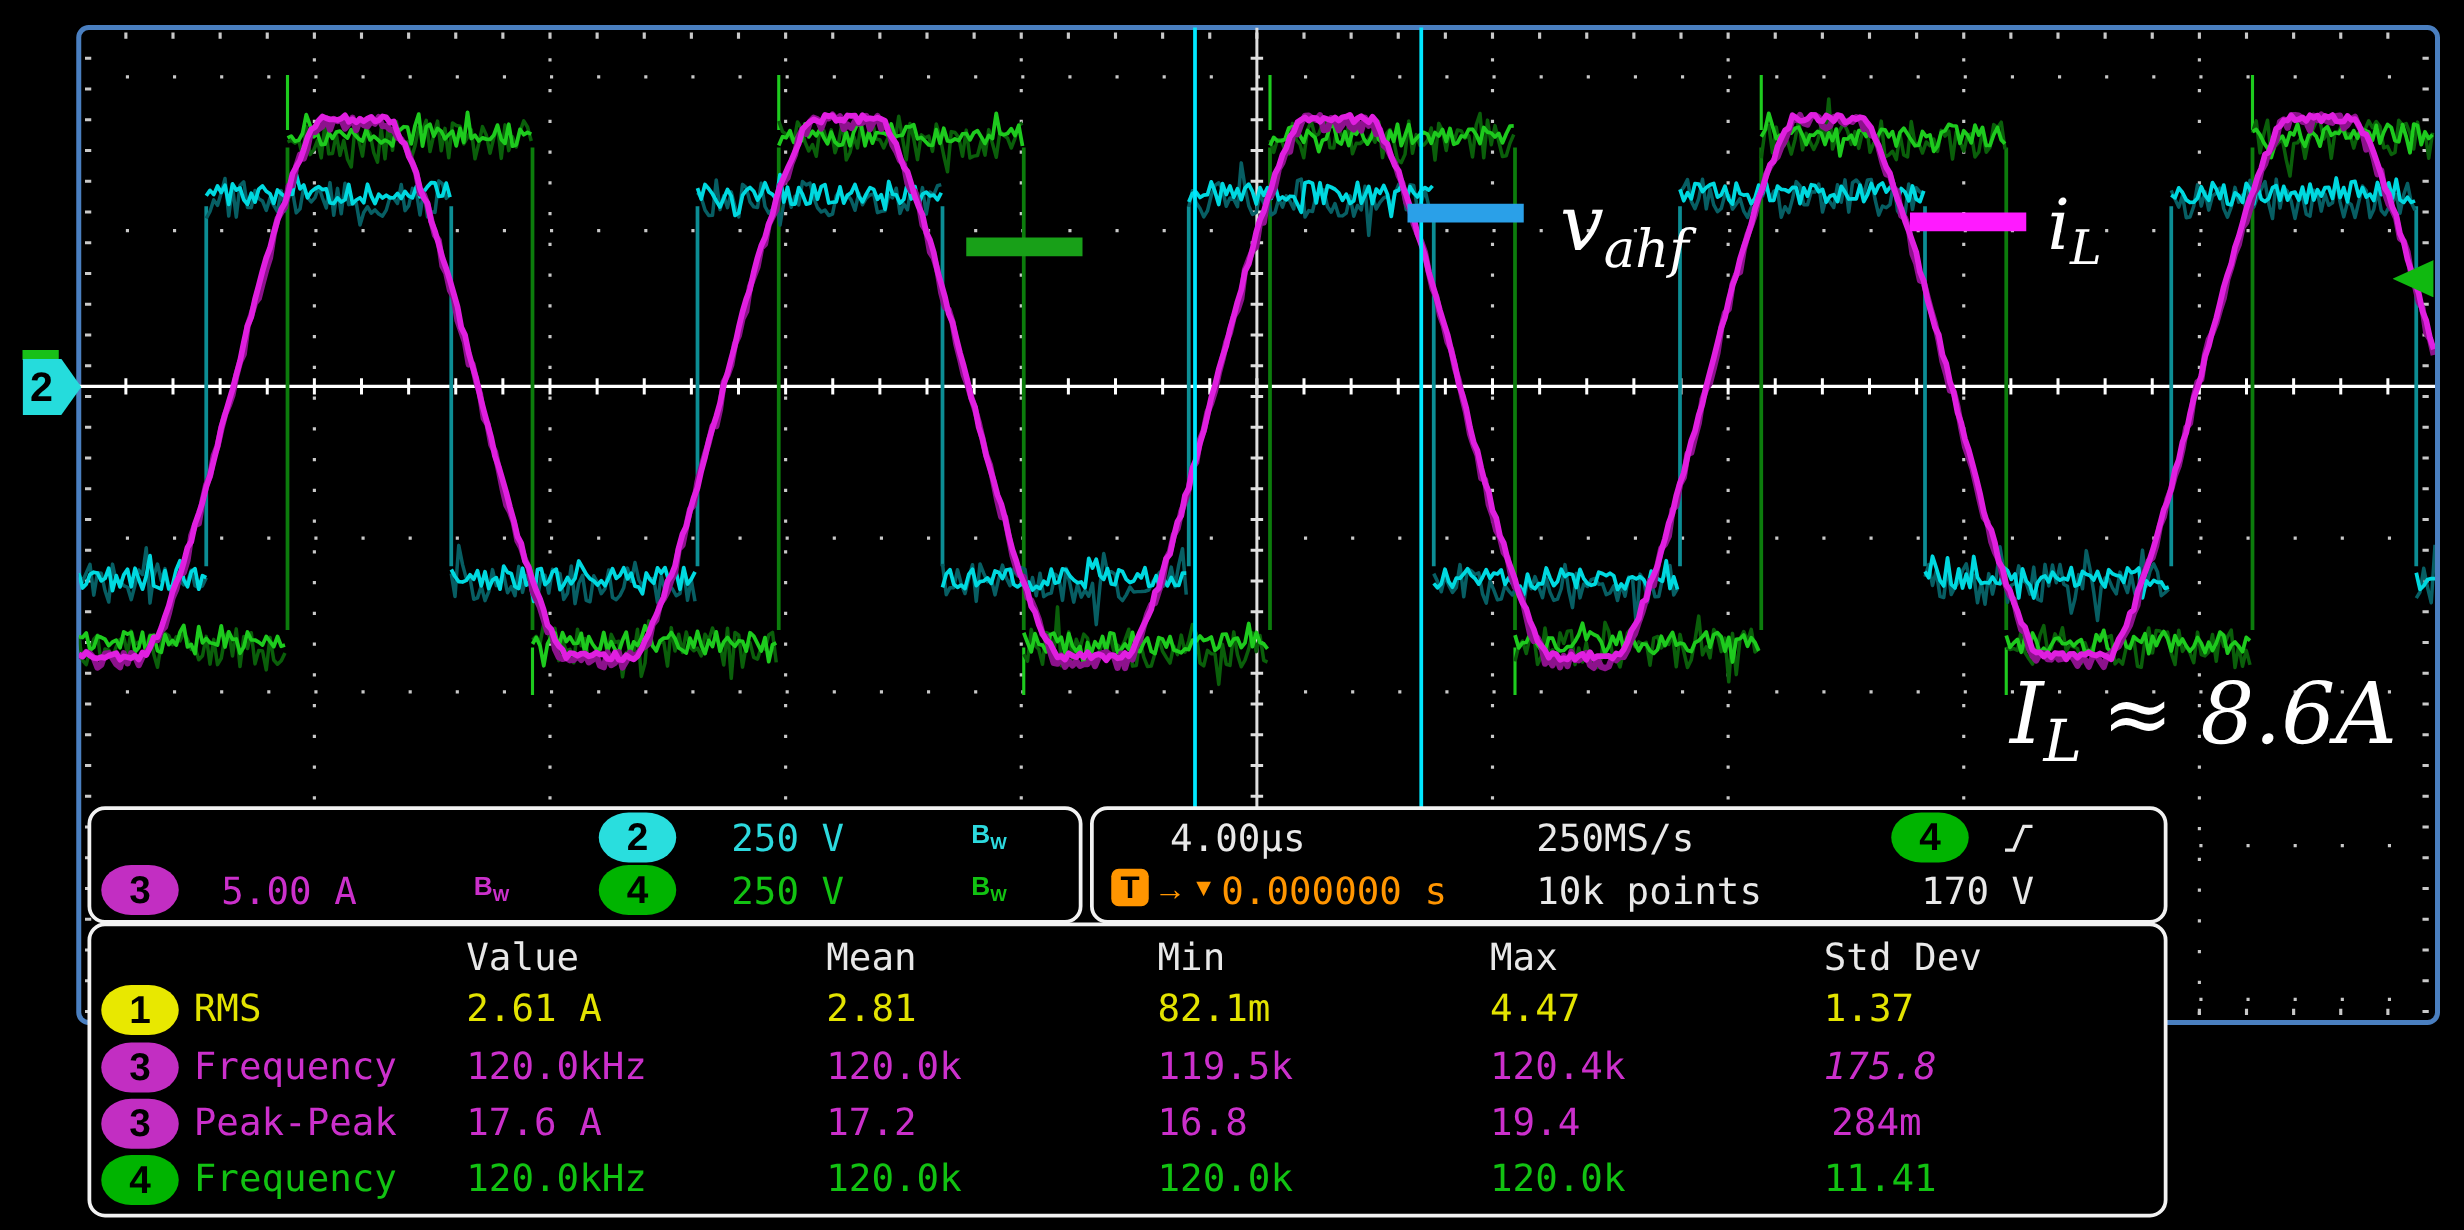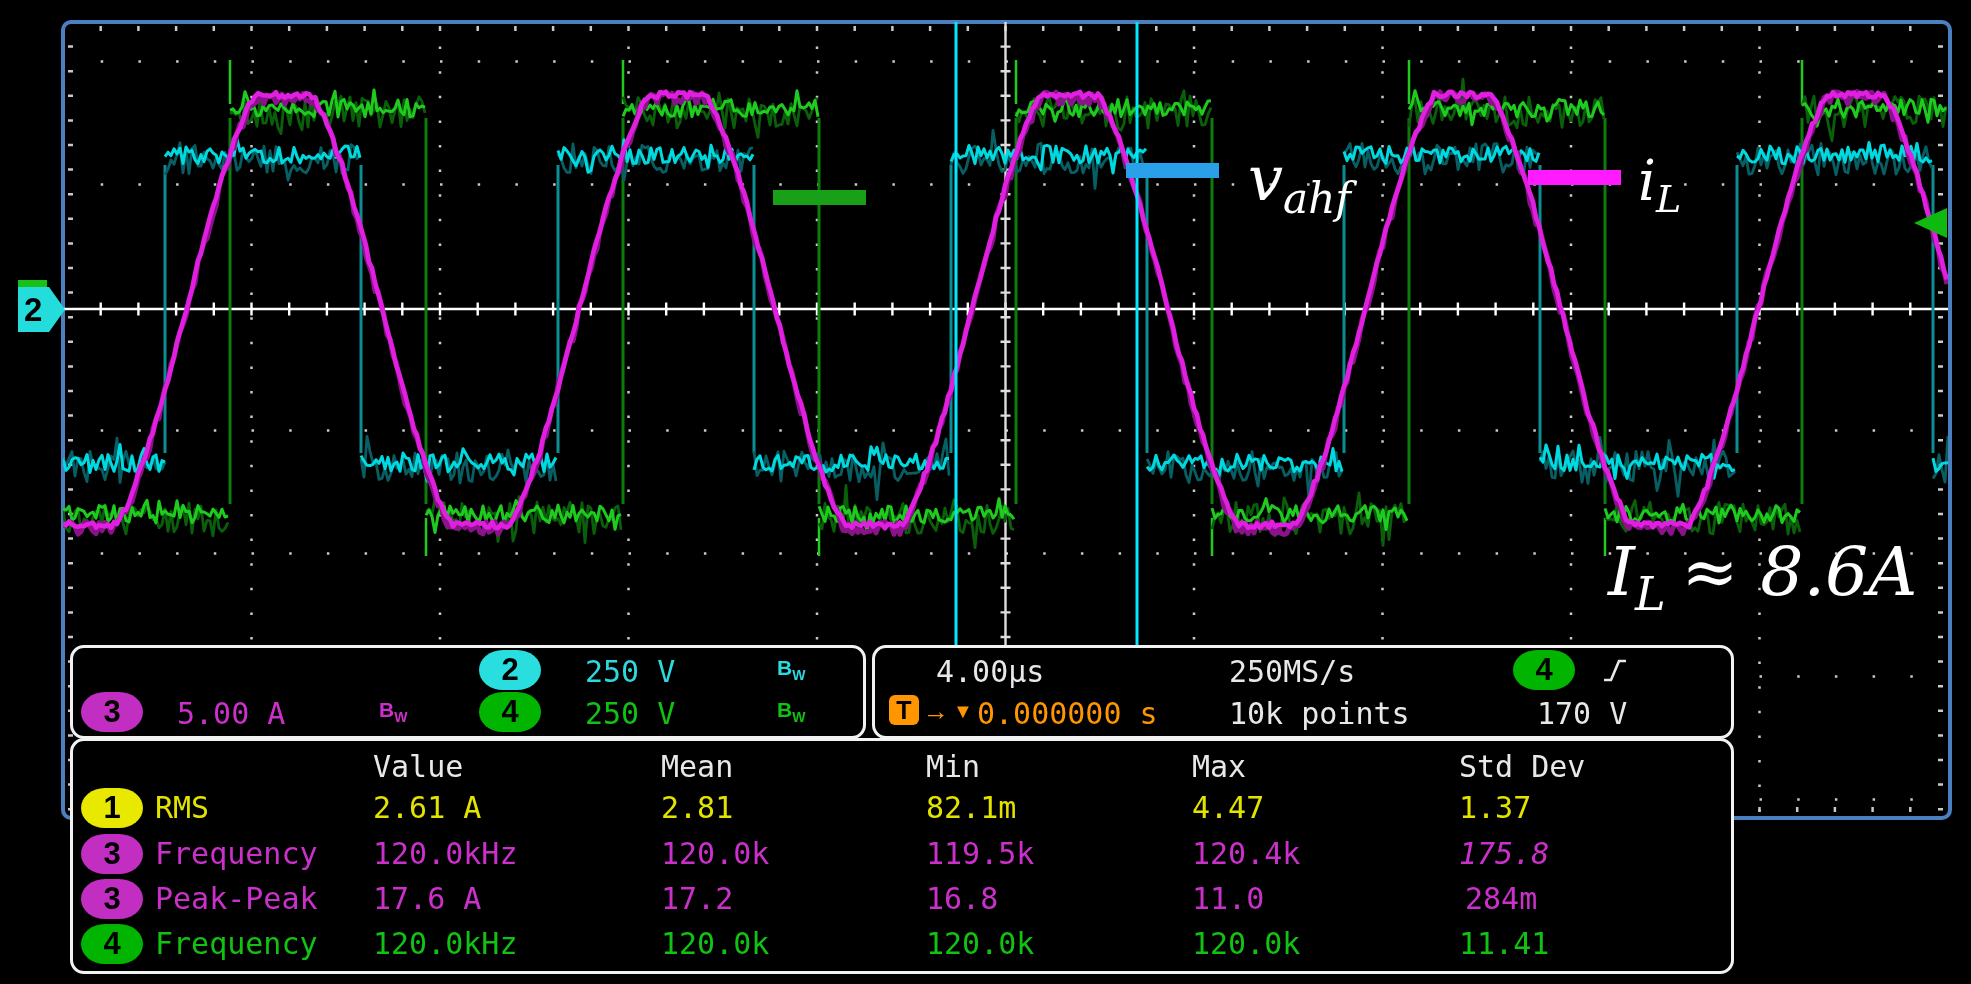--- a/index.html
+++ b/index.html
@@ -148,21 +148,21 @@
     <span class="ro mag" style="left:588px;top:95px;">120.0k</span>
     <span class="ro mag" style="left:853px;top:95px;">119.5k</span>
     <span class="ro mag" style="left:1119px;top:95px;">120.4k</span>
     <span class="ro mag" style="left:1386px;top:95px;font-style:italic;">175.8</span>
 
     <span class="badge b-mag" style="left:8px;top:138px;">3</span>
     <span class="ro mag" style="left:82px;top:140px;">Peak-Peak</span>
     <span class="ro mag" style="left:300px;top:140px;">17.6 A</span>
     <span class="ro mag" style="left:588px;top:140px;">17.2</span>
     <span class="ro mag" style="left:853px;top:140px;">16.8</span>
-    <span class="ro mag" style="left:1119px;top:140px;">11.0</span>
+    <span class="ro mag" style="left:1119px;top:140px;">19.4</span>
     <span class="ro mag" style="left:1392px;top:140px;">284m</span>
 
     <span class="badge b-green" style="left:8px;top:183px;">4</span>
     <span class="ro green" style="left:82px;top:185px;">Frequency</span>
     <span class="ro green" style="left:300px;top:185px;">120.0kHz</span>
     <span class="ro green" style="left:588px;top:185px;">120.0k</span>
     <span class="ro green" style="left:853px;top:185px;">120.0k</span>
     <span class="ro green" style="left:1119px;top:185px;">120.0k</span>
     <span class="ro green" style="left:1386px;top:185px;">11.41</span>
   </div>

